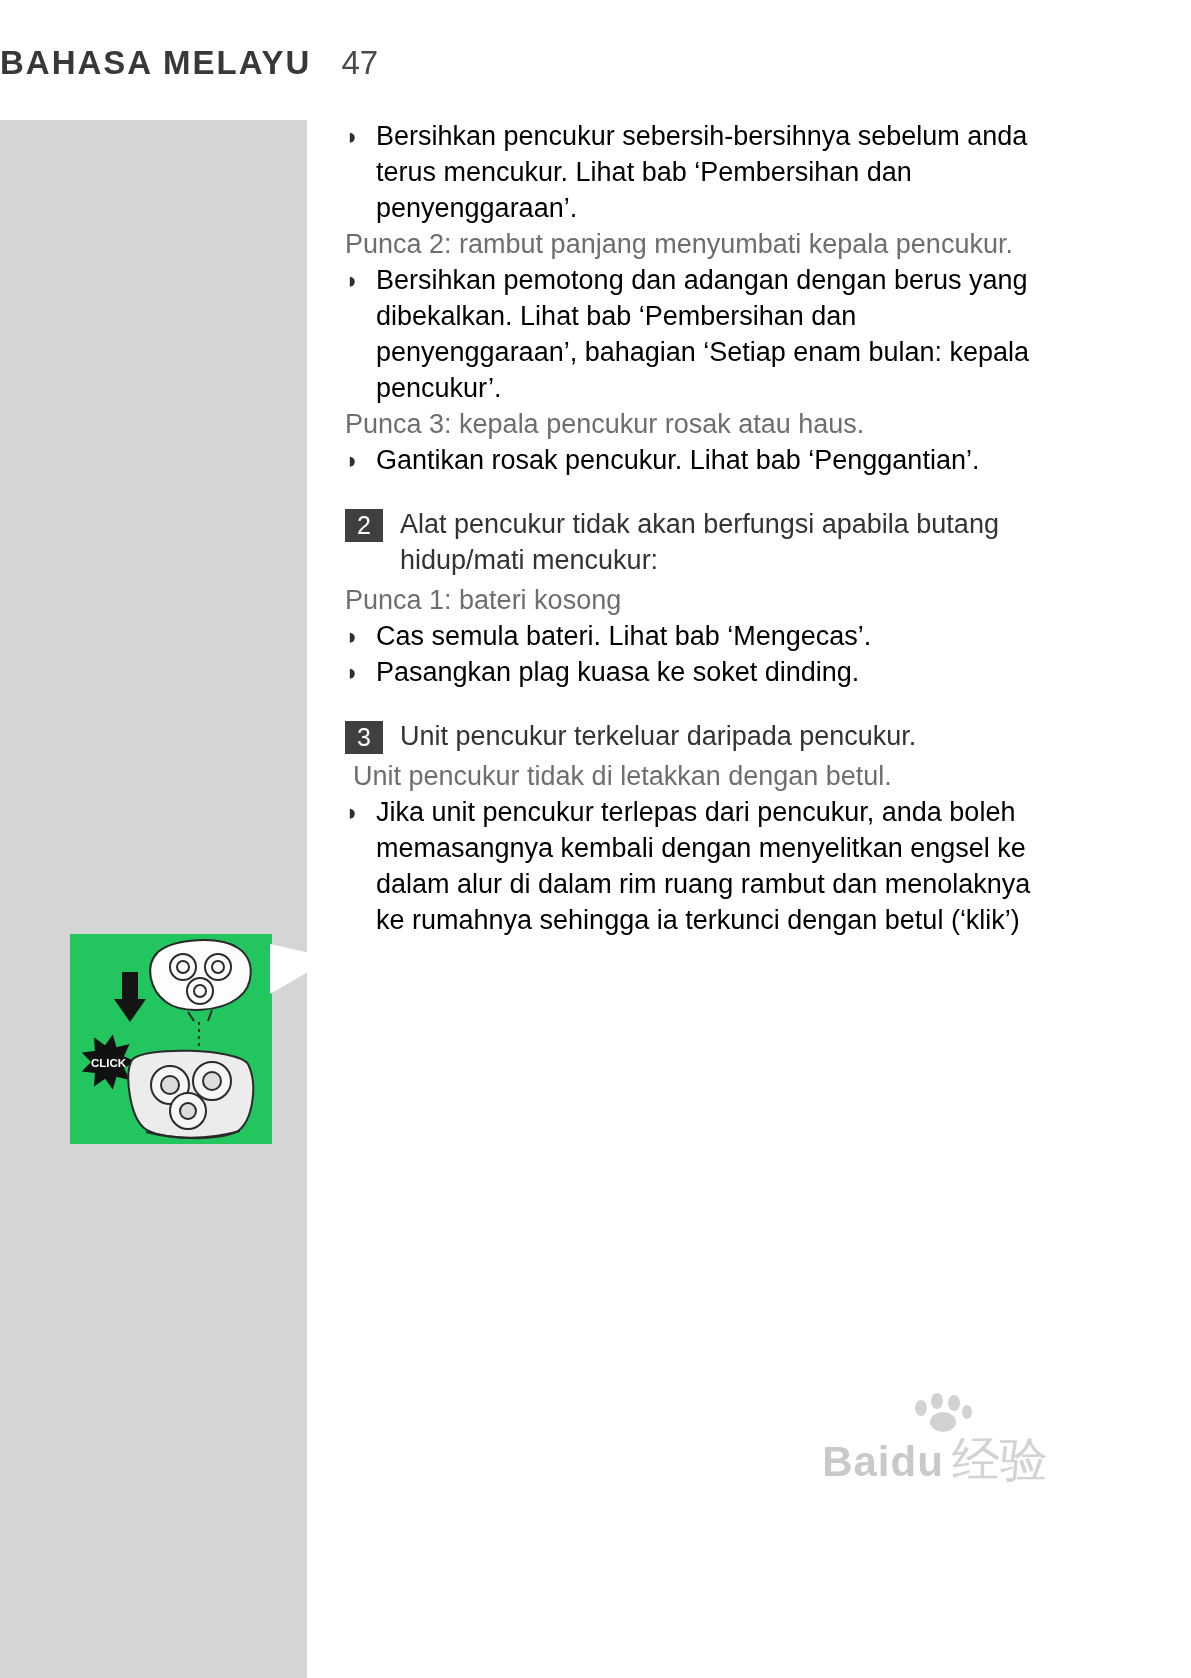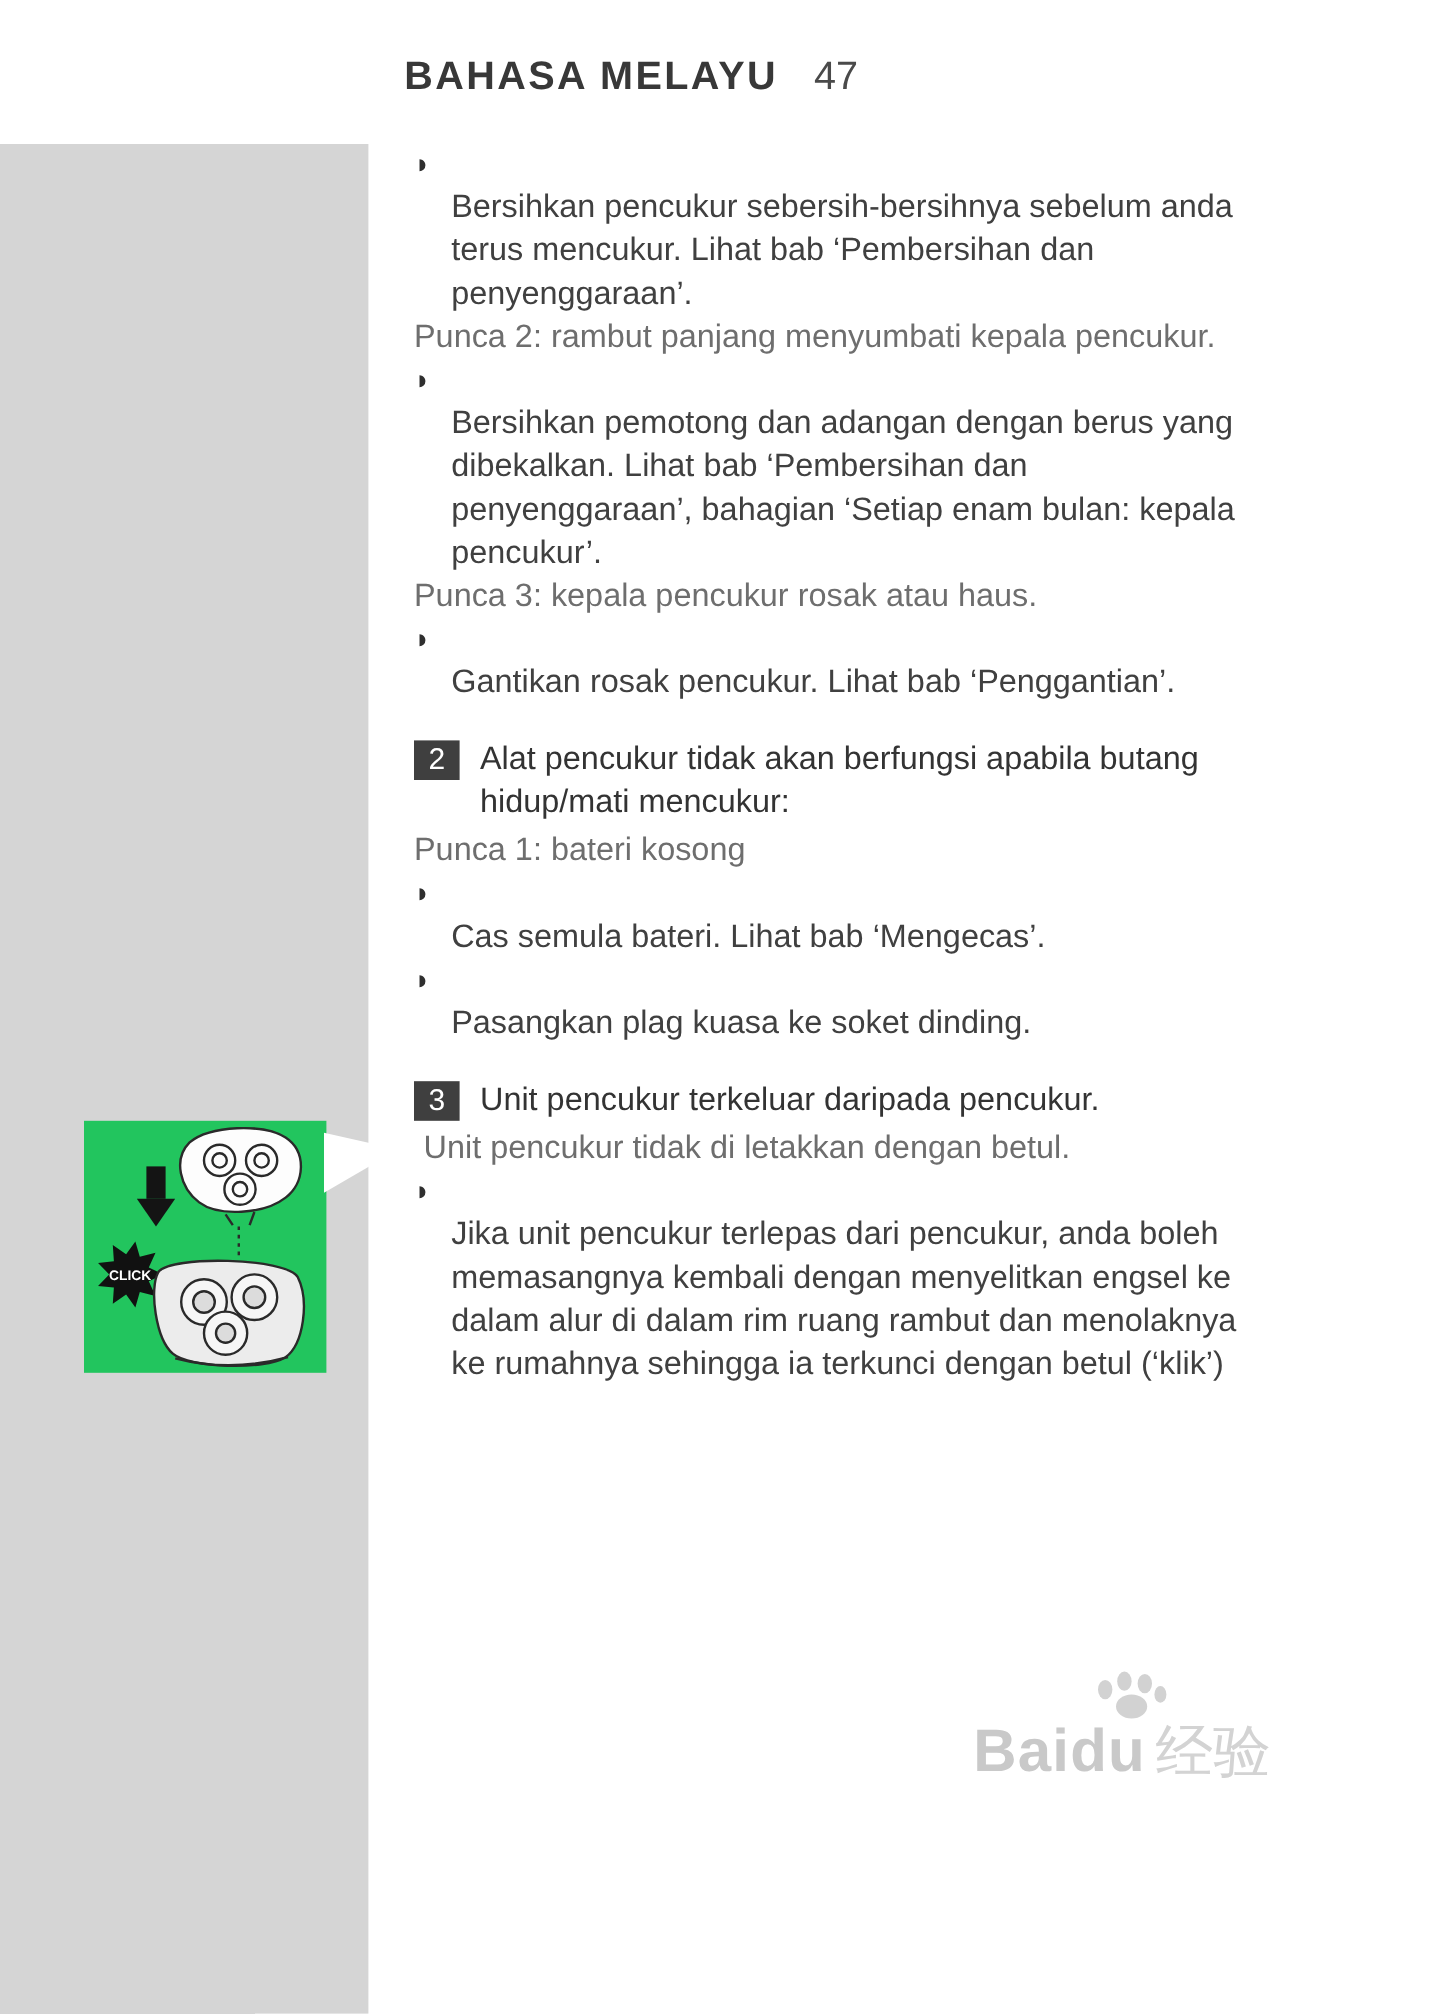--- a/index.html
+++ b/index.html
@@ -14,40 +14,40 @@
 
   .sidebar {
     position:absolute; left:0; top:120px;
     width:307px; height:1558px;
     background:#d5d5d5;
   }
 
   .header {
     position:absolute; top:44px; left:0;
     width:1052px;
-    text-align:center;
+    text-align:left;
     white-space:nowrap;
   }
   .header .title {
     font-size:33px; font-weight:bold; letter-spacing:2px; color:#383838;
   }
   .header .pagenum {
     font-size:33px; font-weight:normal; color:#4a4a4a; margin-left:30px;
   }
 
   .content {
     position:absolute; left:345px; top:118px; width:705px;
     font-size:27px; line-height:36px;
   }
 
   .bullet { display:flex; align-items:flex-start; }
   .bullet .marker {
     flex:none; width:31px; font-size:23px; line-height:36px; color:#2f2f2f;
   }
-  .bullet .text { flex:1; color:#404040;margin-top:36px; }
+  .bullet .text { flex:1; color:#000000; }
 
   .punca { color:#6e6e6e; }
   .punca.indent-sm { padding-left:8px; }
 
   .step { display:flex; align-items:flex-start; margin-top:28px; margin-bottom:4px; }
   .step .step-num {
     flex:none; width:38px; height:33px; margin-top:3px;
     background:#3f3f3f; color:#ffffff;
     font-size:25px; line-height:33px; text-align:center;
   }
@@ -65,21 +65,21 @@
     border-top:14px solid transparent;
     border-bottom:36px solid transparent;
   }
 
   .watermark {
     position:absolute; left:780px; top:1392px; width:310px;
     text-align:center; user-select:none;
   }
   .wm-paw { display:block; margin:0 auto -6px 130px; }
   .wm-row { display:flex; justify-content:center; align-items:baseline; }
-  .wm-brand { font-size:50px; font-weight:bold; color:#c9c9c9; letter-spacing:1px; }
+  .wm-brand { font-size:42px; font-weight:bold; color:#c9c9c9; letter-spacing:1px; }
   .wm-cn { font-size:48px; font-weight:normal; color:#d3d3d3; margin-left:8px; }
   .wm-url { font-size:29px; color:#d0d0d0; margin-top:4px; letter-spacing:1px; }
 </style>
 </head>
 <body>
 
 <div class="sidebar"></div>
 
 <div class="header">
   <span class="title">BAHASA MELAYU</span><span class="pagenum">47</span>

